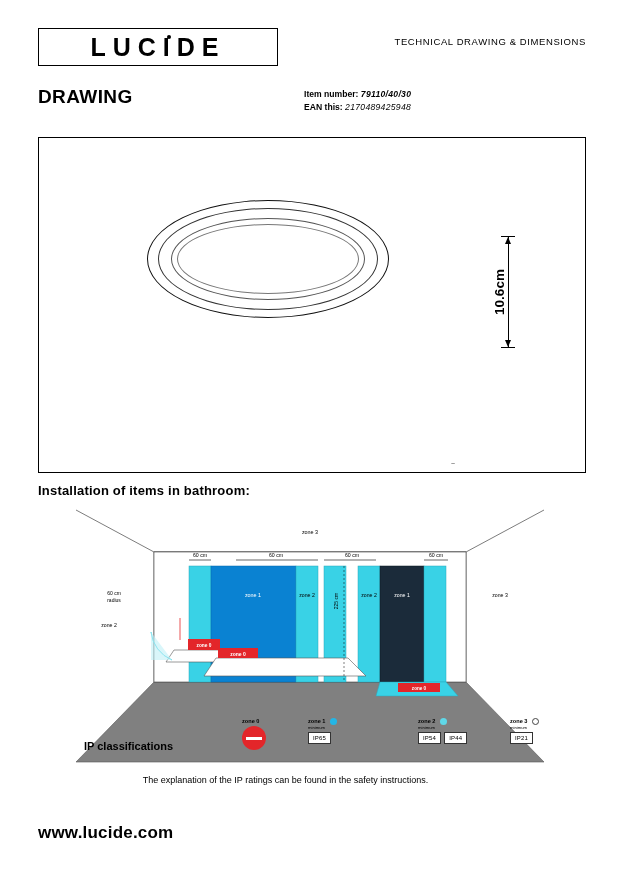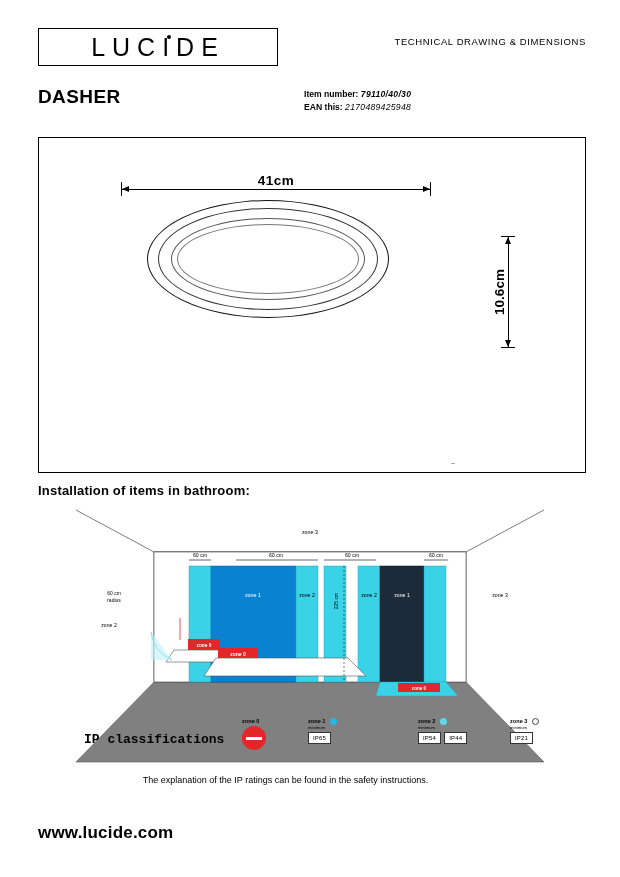--- a/index.html
+++ b/index.html
@@ -31,21 +31,21 @@
     left: 0; top: 0;
     width: 240px; height: 38px;
     border: 1px solid #000;
   }
   .logo-text {
     position: absolute;
     left: 50%; top: 50%;
     transform: translate(-50%, -50%);
     font-size: 25px;
     letter-spacing: 7px;
-    font-weight: 400;
+    font-weight: 700;
     white-space: nowrap;
     font-family: "Liberation Sans", sans-serif;
   }
   .logo-dot {
     position: absolute;
     left: 128px; top: 6px;
     width: 4px; height: 4px;
     border-radius: 50%;
     background: #000;
   }
@@ -226,24 +226,23 @@
   .bath-svg { position: absolute; left: 0; top: 0; }
 
   
   .ip-row {
     position: absolute;
     left: 76px; top: 718px;
     width: 468px; height: 38px;
   }
   .ip-label {
     position: absolute;
-    left: 8px; top: 14px;
-    font-size: 13px;
-    font-weight: bold;
-    font-family: Liberation Mono, monospace;
+    left: 8px; top: 22px;
+    font-size: 11px;
+    font-weight: bold;
   }
   .ip-item { position: absolute; top: 0; }
   .ip-zone-name {
     font-size: 5.6px;
     font-weight: bold;
     color: #000;
     white-space: nowrap;
   }
   .ip-min {
     font-size: 4.2px;
@@ -332,43 +331,35 @@
 
   <div class="header">
     <div class="logo-box">
       <div class="logo-text">LUCIDE</div>
       <div class="logo-dot"></div>
     </div>
     <div class="header-right">TECHNICAL DRAWING &amp; DIMENSIONS</div>
   </div>
 
   <div class="title-row">
-    <div class="product-name">DASHER</div>
+    <div class="product-name">DRAWING</div>
     <div class="codes">
       <div>
         <b>Item number:</b>
         <b class="val">79110/40/30</b>
       </div>
       <div>
         <b>EAN this:</b>
         <span class="val">2170489425948</span>
       </div>
     </div>
   </div>
 
   <div class="drawing-box">
 
-    <div class="dim-h">
-      <div class="line"></div>
-      <div class="cap-l"></div>
-      <div class="cap-r"></div>
-      <div class="arrow-l"></div>
-      <div class="arrow-r"></div>
-      <div class="label">41cm</div>
-    </div>
 
     <div class="lamp-wrap">
       <div class="lamp-outer"></div>
       <div class="lamp-mid"></div>
       <div class="lamp-inner"></div>
       <div class="lamp-core"></div>
     </div>
 
     <div class="dim-v">
       <div class="line"></div>

